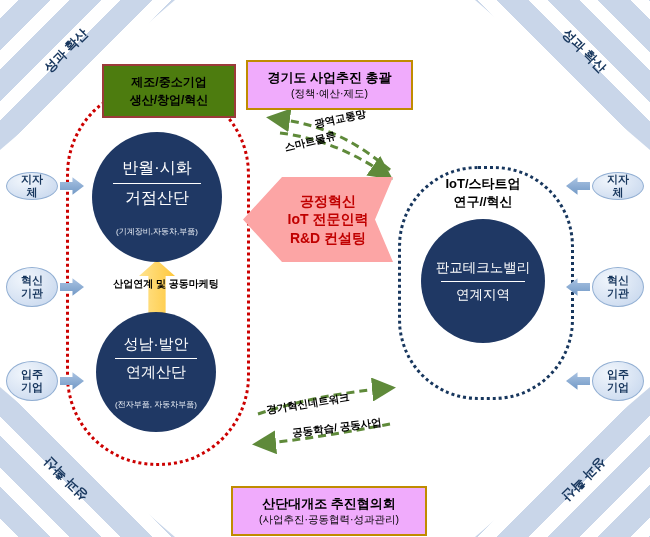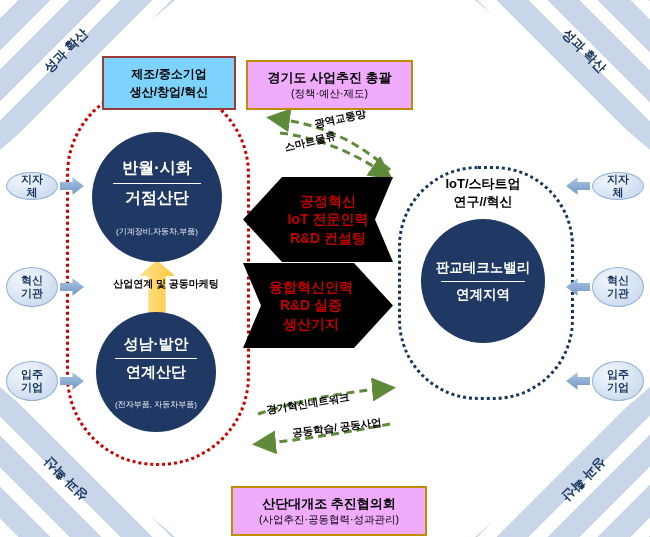--- a/index.html
+++ b/index.html
@@ -30,49 +30,49 @@
   .blk-arrow.right{clip-path:polygon(0 30%,52% 30%,52% 6%,100% 50%,52% 94%,52% 70%,0 70%);}
   .blk-arrow.left{clip-path:polygon(100% 30%,48% 30%,48% 6%,0 50%,48% 94%,48% 70%,100% 70%);}
 
   
   .frame-red{position:absolute;left:66px;top:84px;width:178px;height:376px;border:3.5px dotted #cc0000;
              border-radius:90px;z-index:1;}
   .frame-blue{position:absolute;left:398px;top:166px;width:170px;height:228px;border:3.5px dotted #17365d;
               border-radius:80px;z-index:1;}
 
   
-  .pink-box{position:absolute;left:102px;top:56px;width:130px;height:50px;background:#7dd3fc;
+  .pink-box{position:absolute;left:102px;top:64px;width:130px;height:50px;background:#4d7c0f;
             border:2px solid #9c3a3a;z-index:5;display:flex;flex-direction:column;align-items:center;
             justify-content:center;font-size:12px;font-weight:bold;color:#000;line-height:1.5;}
   .ybox{position:absolute;background:#f0abfc;border:2px solid #c08c00;z-index:4;display:flex;
         flex-direction:column;align-items:center;justify-content:center;color:#000;text-align:center;}
   .ybox .t{font-size:13px;font-weight:bold;line-height:1.3;}
   .ybox .s{font-size:10.5px;line-height:1.3;}
   .ybox.top{left:246px;top:60px;width:163px;height:46px;}
   .ybox.bottom{left:231px;top:456px;width:192px;height:46px;margin-top:30px;}
 
   
   .ncircle{position:absolute;border-radius:50%;background:#1f3864;color:#fff;display:flex;
            flex-direction:column;align-items:center;justify-content:center;text-align:center;z-index:4;}
-  .ncircle .l1,.ncircle .l2{font-weight:bold;}
+  .ncircle .l1,.ncircle .l2{font-weight:normal;}
   .ncircle .div{border-top:1.5px solid #fff;width:68%;margin:4px auto;}
   .ncircle .sub{font-size:8px;margin-top:17px;color:#e8edf5;}
   .ncircle.c1{left:92px;top:132px;width:130px;height:130px;font-size:16px;}
   .ncircle.c2{left:96px;top:312px;width:120px;height:120px;font-size:15px;}
   .ncircle.c3{left:421px;top:219px;width:124px;height:124px;font-size:13.5px;}
 
   
   .yarrow{position:absolute;left:139px;top:260px;width:36px;height:100px;z-index:3;
           background:linear-gradient(90deg,#ffe38f,#ffc83d);
           clip-path:polygon(50% 0%,100% 16%,74% 16%,74% 84%,100% 84%,50% 100%,0% 84%,26% 84%,26% 16%,0% 16%);}
   .yarrow-label{position:absolute;left:85px;top:277px;width:162px;text-align:center;font-size:10px;
                 font-weight:bold;color:#000;z-index:4;}
 
   
-  .carrow{position:absolute;left:243px;width:150px;height:85px;background:#000000;z-index:3;
+  .carrow{position:absolute;left:243px;width:150px;height:85px;background:#fca5a5;z-index:3;
           display:flex;flex-direction:column;align-items:center;justify-content:center;text-align:center;
           color:#c00000;font-weight:bold;font-size:14px;line-height:1.3;box-sizing:border-box;}
   .carrow.to-left{top:177px;clip-path:polygon(0 50%,26% 0,100% 0,88% 50%,100% 100%,26% 100%);padding-left:30px;padding-right:10px;}
   .carrow.to-right{top:263px;clip-path:polygon(100% 50%,74% 0,0 0,12% 50%,0 100%,74% 100%);padding-right:28px;padding-left:14px;}
 
   
   .right-title{position:absolute;left:406px;top:175px;width:154px;text-align:center;z-index:4;
                font-size:13px;font-weight:bold;color:#000;line-height:1.4;}
 
   
@@ -163,25 +163,20 @@
     <div class="div"></div>
     <span class="l2">연계산단</span>
     <span class="sub">(전자부품, 자동차부품)</span>
   </div>
 
   <div class="carrow to-left">
     <span>공정혁신</span>
     <span>IoT 전문인력</span>
     <span>R&amp;D 컨설팅</span>
   </div>
-  <div class="carrow to-right">
-    <span>융합혁신인력</span>
-    <span>R&amp;D 실증</span>
-    <span>생산기지</span>
-  </div>
 
   <div class="right-title">
     <div>IoT/스타트업</div>
     <div>연구//혁신</div>
   </div>
   <div class="ncircle c3">
     <span class="l1">판교테크노밸리</span>
     <div class="div"></div>
     <span class="l2">연계지역</span>
   </div>

